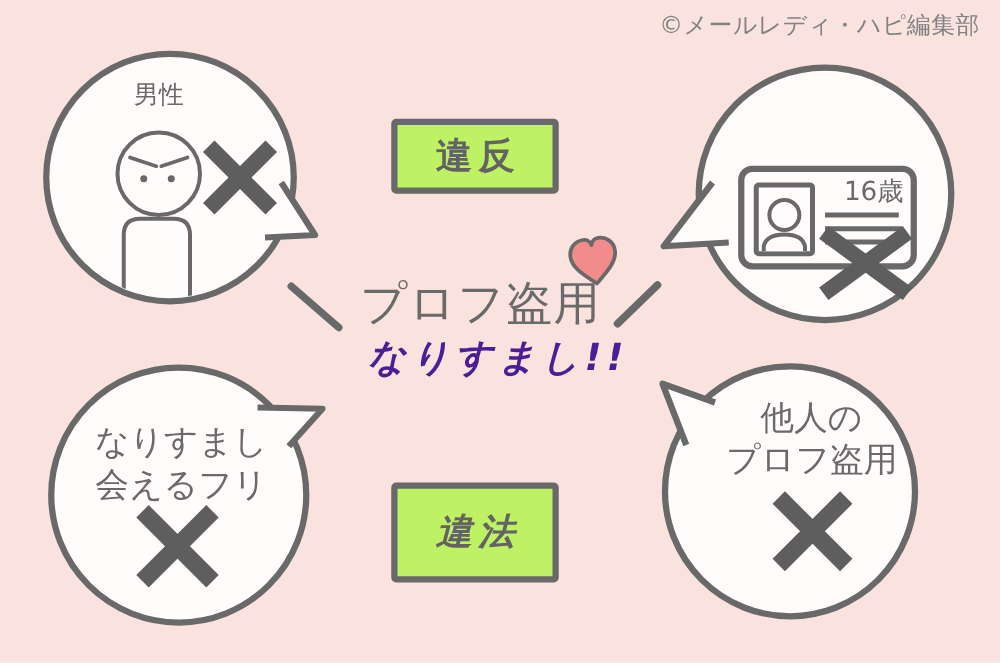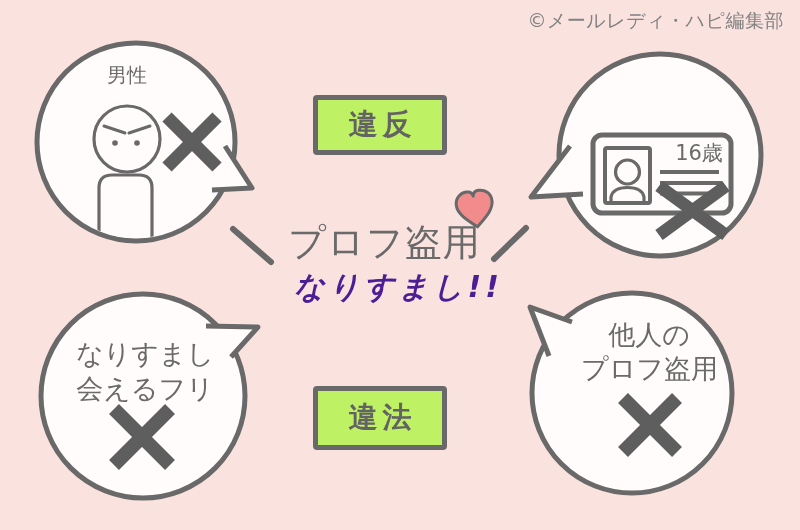--- a/index.html
+++ b/index.html
@@ -24,21 +24,21 @@
   #center-title{left:262px; top:222px; width:245px; font-size:37px; letter-spacing:1px;}
   #center-subtitle{left:256px; top:270px; width:285px; font-size:30px; letter-spacing:4px; font-weight:bold; color:#4c1d95;font-style:italic;}
   .badge{
     position:absolute; box-sizing:border-box;
     border:5px solid #696969; background:#bef264; border-radius:4px;
     display:flex; align-items:center; justify-content:center;
     font-size:29px; font-weight:bold; color:#636363;
     letter-spacing:5px; text-indent:5px;
   }
   #badge-violation{left:313px; top:95px;  width:134px; height:60px;}
-  #badge-illegal{left:313px; top:386px; width:134px; height:64px;}
+  #badge-illegal{left:313px; top:386px; width:134px; height:80px;font-style:italic;}
 </style>
 </head>
 <body>
 
 <div class="stage">
 
   <svg class="art" width="800" height="530" viewBox="0 0 800 530">
     <defs>
       <clipPath id="clip-male">
           <circle cx="136" cy="142" r="96"></circle>

